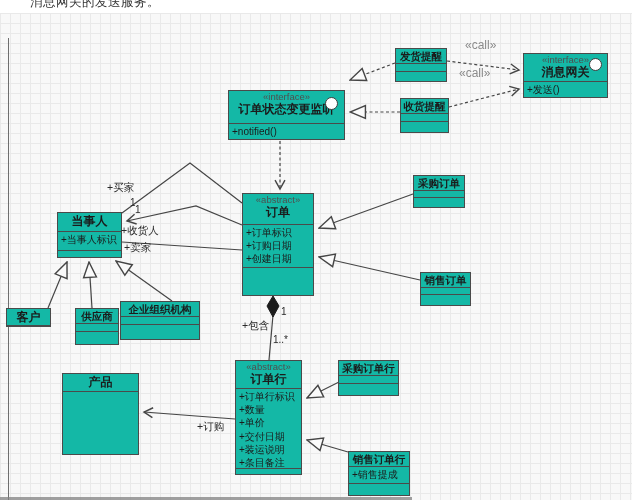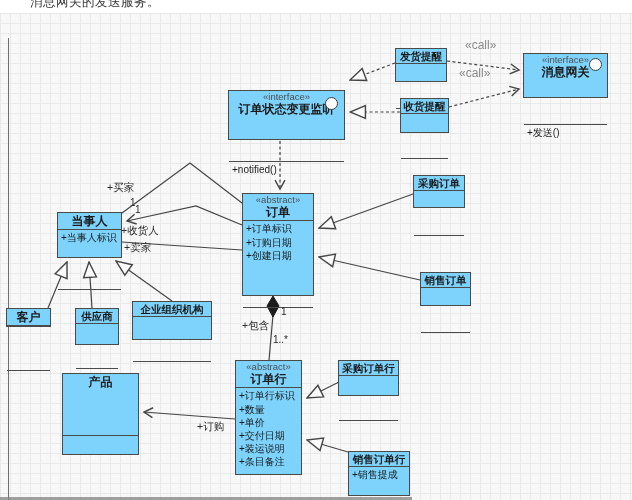--- a/index.html
+++ b/index.html
@@ -7,30 +7,30 @@
        font-family:"Liberation Sans","DejaVu Sans",sans-serif;}
   #canvas{position:absolute;left:0;top:13px;width:632px;height:487px;background-color:#f8f8f8;
     background-image:linear-gradient(#e9e9e9 1px,transparent 1px),
                      linear-gradient(90deg,#e9e9e9 1px,transparent 1px);
     background-size:10px 10px;z-index:0;}
   #topband{position:absolute;left:0;top:0;width:548px;height:13px;background:#ffffff;overflow:hidden;z-index:4;}
   #topband .frag{position:absolute;left:30px;top:-6px;font-size:12.5px;color:#333;letter-spacing:0.5px;white-space:nowrap;}
   #leftline{position:absolute;left:8px;top:38px;width:1px;height:462px;background:#6e6e6e;z-index:1;}
   #bottomedge{position:absolute;left:0;top:497px;width:412px;height:3px;background:#828282;opacity:.75;z-index:5;}
   svg.wires{position:absolute;left:0;top:0;width:632px;height:500px;z-index:1;}
-  .cls{position:absolute;background:#7dd3fc;border:1.4px solid #4a4a4a;box-sizing:border-box;
+  .cls{position:absolute;background:#14b8a6;border:1.4px solid #4a4a4a;box-sizing:border-box;
        display:flex;flex-direction:column;color:#1b1b1b;z-index:2;}
   .hd{text-align:center;padding:1px 2px 0 2px;position:relative;}
   .nm{font-weight:bold;font-size:12px;line-height:1.25;white-space:nowrap;}
   .nm.sm{font-size:10.5px;}
   .st{font-size:9.5px;color:#4f4f4f;line-height:1.1;}
   .cmp{border-top:1px solid #4a4a4a;box-sizing:border-box;}
   .attrs{font-size:10px;padding:1px 2px 1px 3px;line-height:1.32;text-align:left;}
   .attrs div{white-space:nowrap;overflow:hidden;}
-  .fill{flex:1;margin-top:44px;}
+  .fill{flex:1;}
   .iface-circle{position:absolute;width:13px;height:13px;border:1.6px solid #3f3f3f;border-radius:50%;
        background:#fff;box-sizing:border-box;}
   .elabel{position:absolute;font-size:10.5px;color:#2a2a2a;z-index:3;white-space:nowrap;}
   .elabel.gray{color:#8b8b8b;font-size:12px;}
   .elabel.mult{font-size:10px;}
 </style>
 </head>
 <body>
 
 <div id="canvas"></div>
@@ -166,21 +166,21 @@
 </div>
 
 <div class="cls" style="left:75px;top:308px;width:44px;height:37px">
   <div class="hd">
       <div class="nm sm">供应商</div>
     </div>
   <div class="cmp" style="height:8px"></div>
   <div class="cmp fill"></div>
 </div>
 
-<div class="cls" style="left:132px;top:301px;width:80px;height:39px">
+<div class="cls" style="left:120px;top:301px;width:80px;height:39px">
   <div class="hd">
       <div class="nm sm">企业组织机构</div>
     </div>
   <div class="cmp" style="height:8px"></div>
   <div class="cmp fill"></div>
 </div>
 
 <div class="cls" style="left:235px;top:360px;width:67px;height:115px">
   <div class="hd" style="height:26px">
     <div class="st">«abstract»</div>

